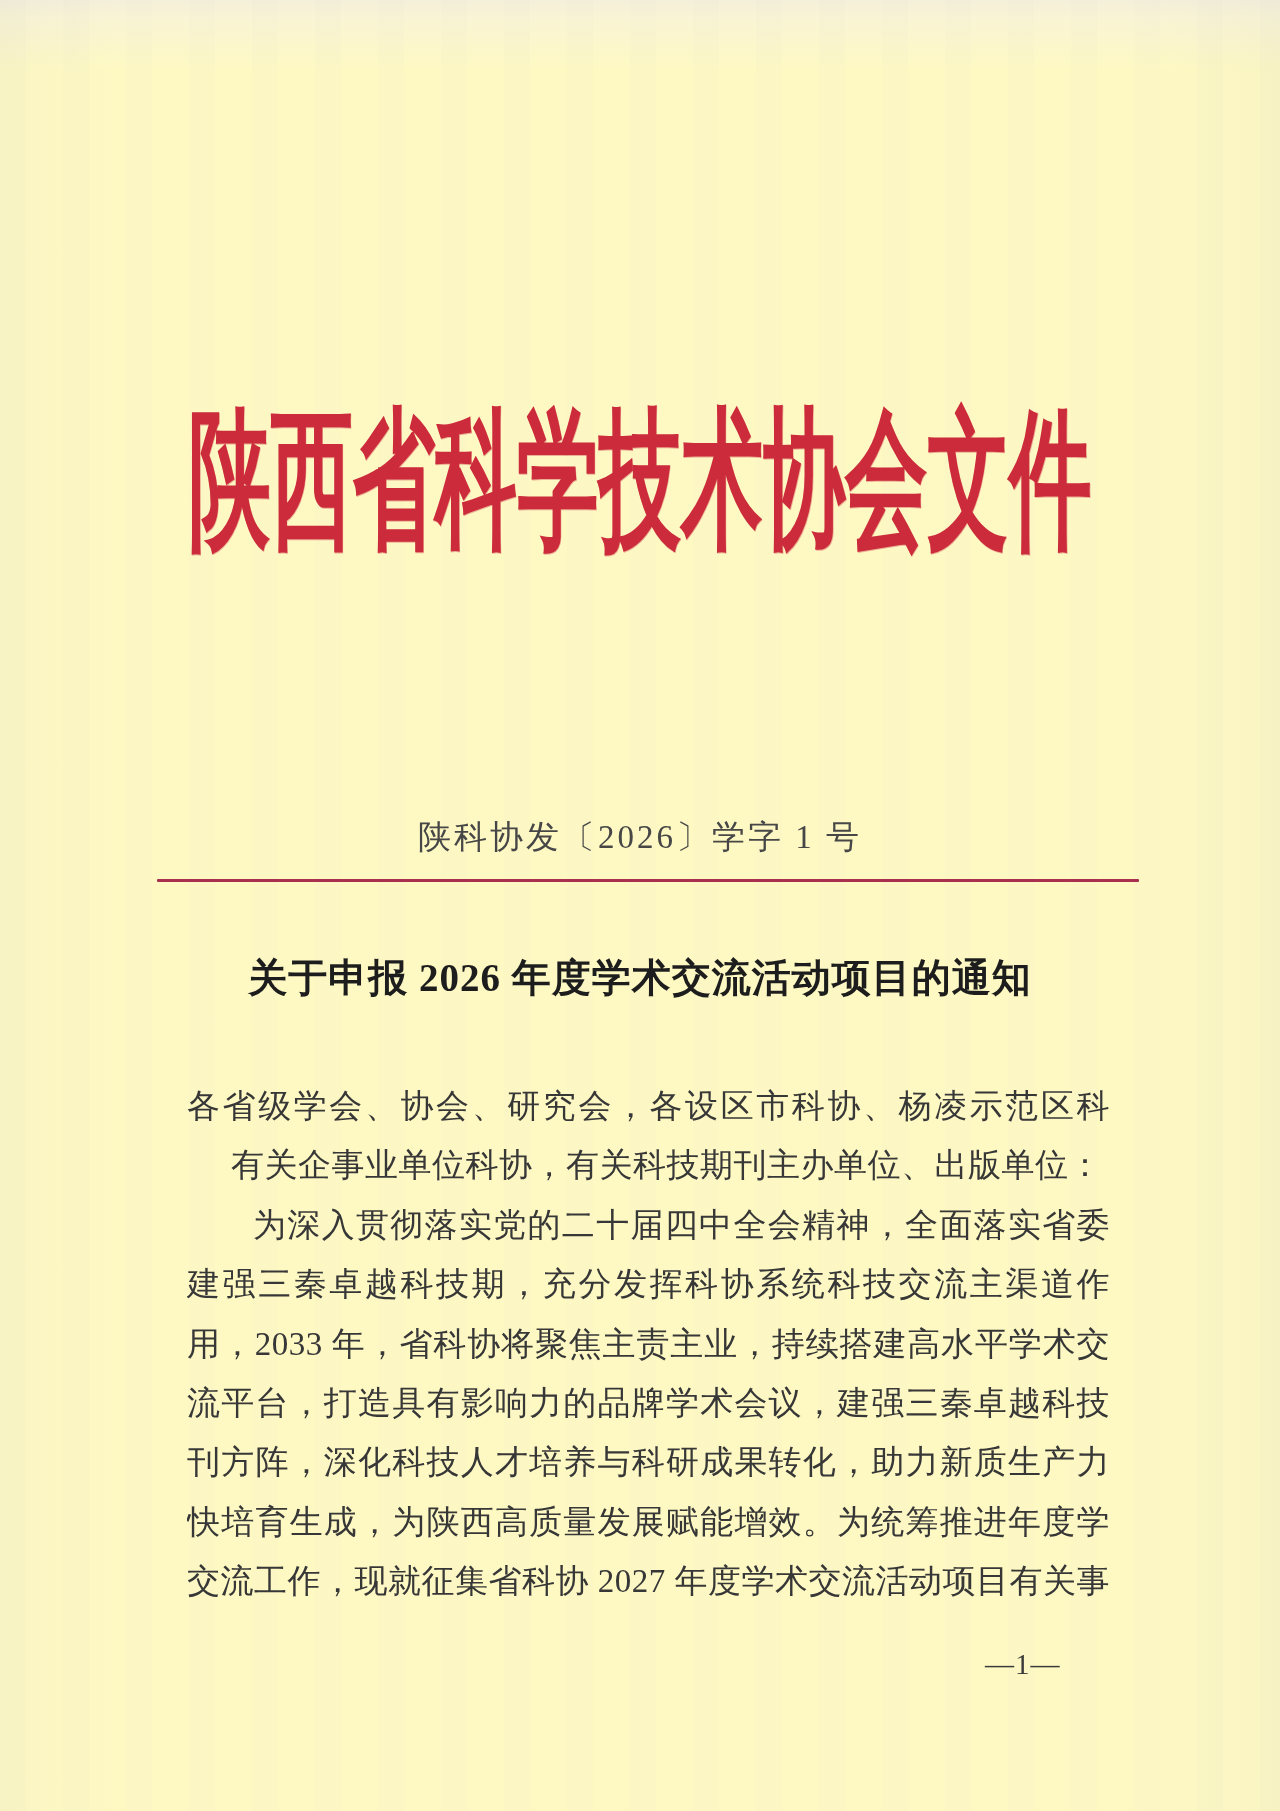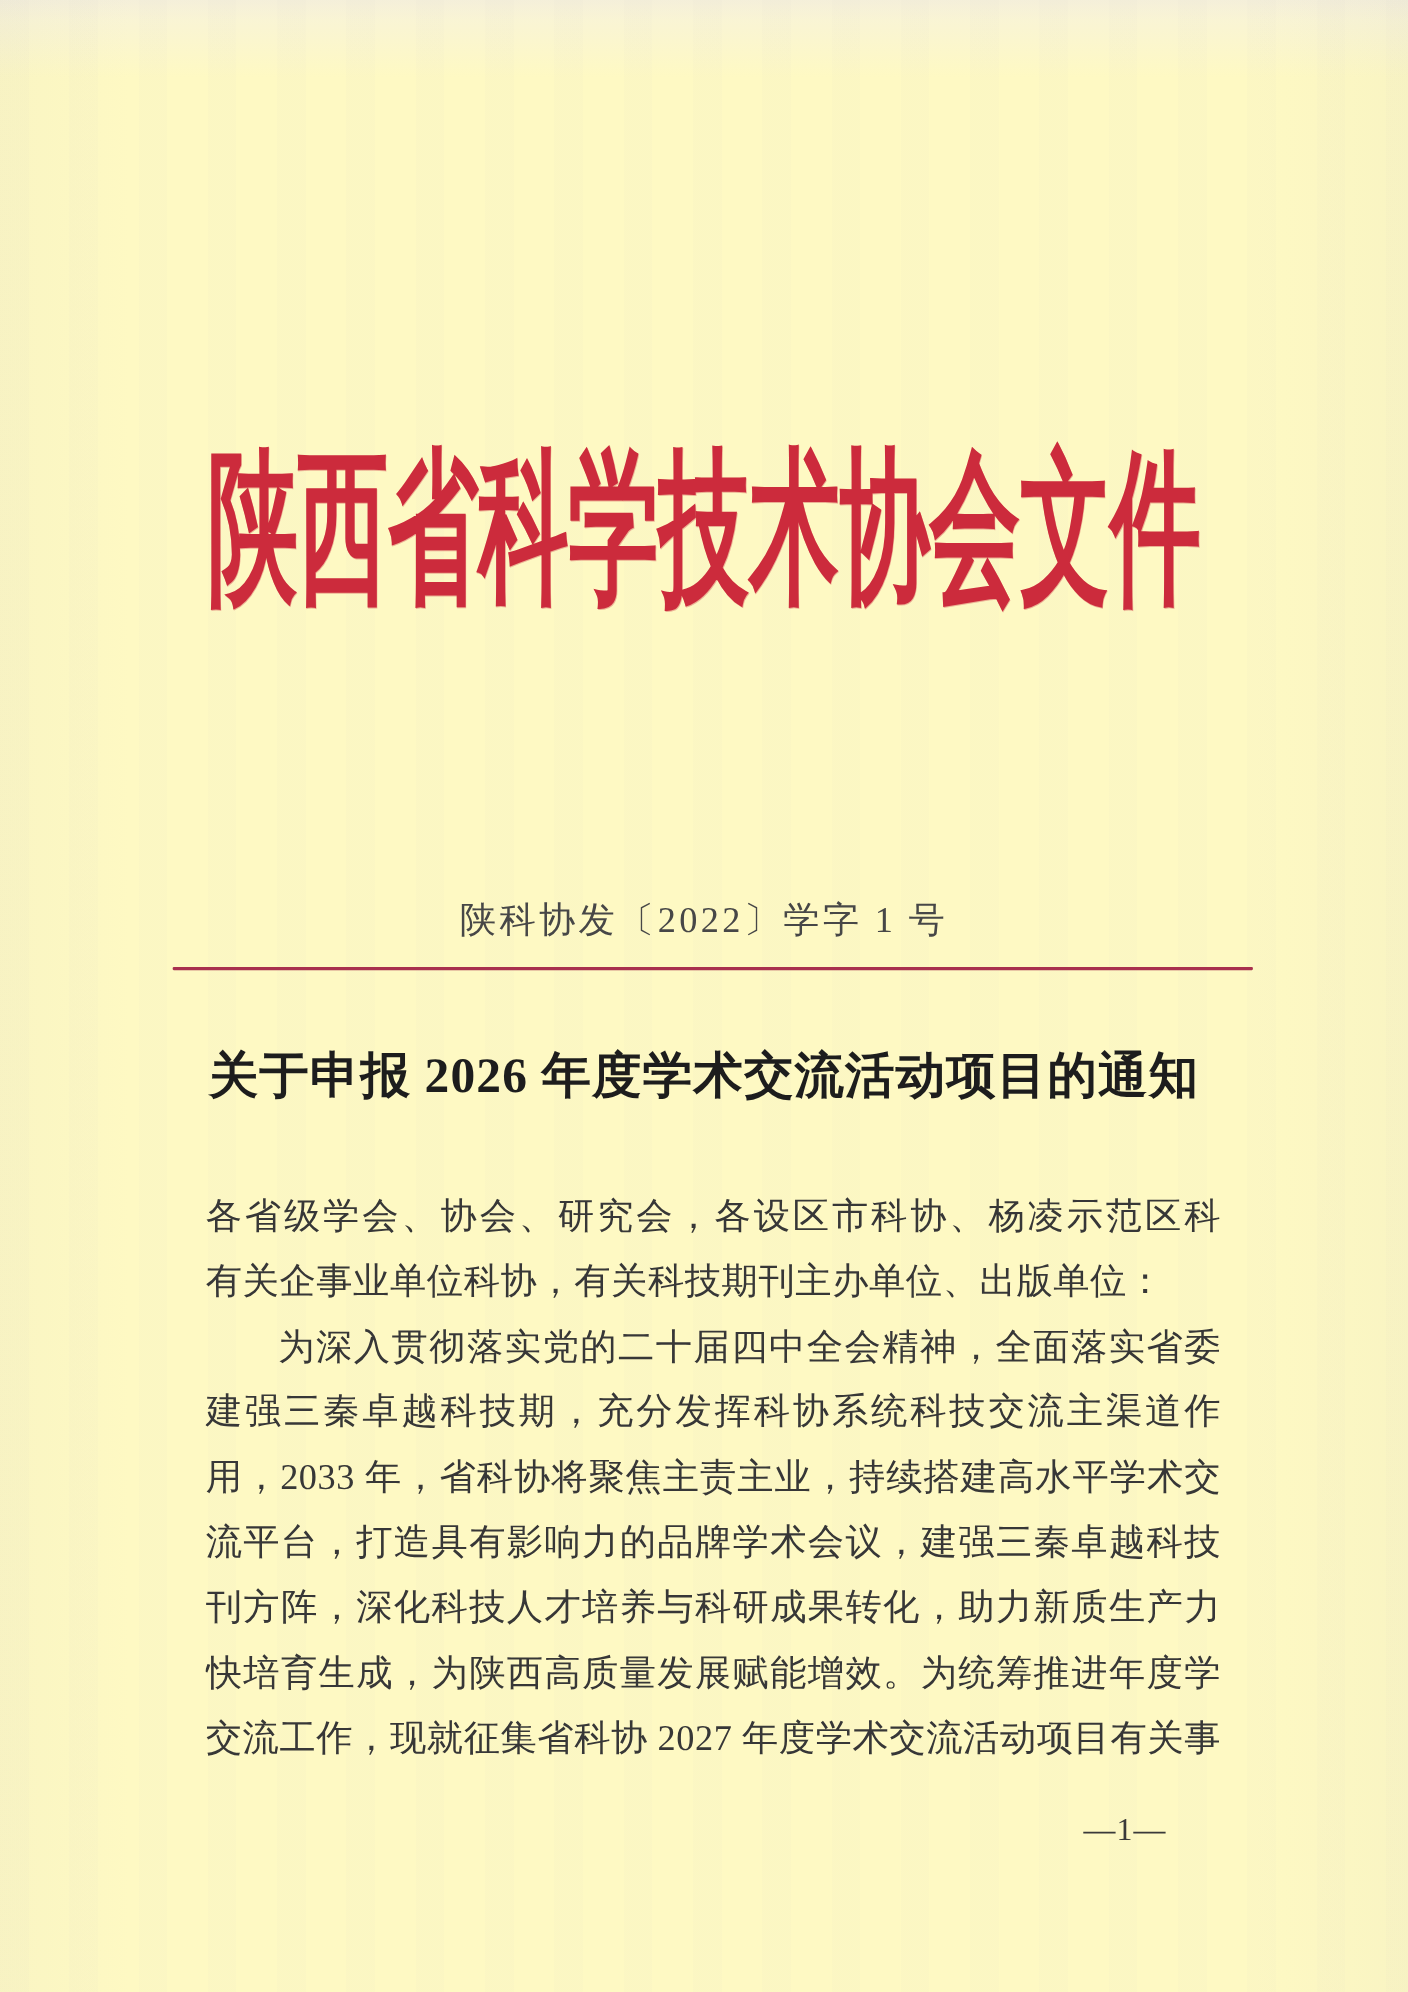--- a/index.html
+++ b/index.html
@@ -61,21 +61,21 @@
     width: 982px;
     height: 3px;
     background: var(--rule-red, #a8304e);
     border-radius: 1px;
   }
   .notice-title {
     position: absolute;
     left: 0; top: 954px;
     width: 100%;
     text-align: center;
-    font-size: 45px;
+    font-size: 39px;
     line-height: 48px;
     font-weight: bold;
     color: #1d1d1d;
     letter-spacing: 1px;
   }
   .body-block {
     position: absolute;
     left: 187px;
     top: 1077px;
     width: 923px;
@@ -85,20 +85,21 @@
     letter-spacing: 0.5px;
   }
   .body-line {
     text-align: justify;
     text-align-last: justify;
     overflow: hidden;
     height: 59.4px;
   }
   .body-line.no-fill {
     text-align-last: left;
+    margin-left: 44px;
   }
   .body-line.indent {
     text-indent: 2em;
   }
   .page-number {
     position: absolute;
     left: 985px;
     top: 1648px;
     font-size: 29px;
     color: #3a3a3a;
@@ -107,21 +108,21 @@
 </style>
 </head>
 <body>
 
 <div class="page">
   <div class="top-tint"></div>
   <div class="streaks"></div>
 
   <div class="banner-title">陕西省科学技术协会文件</div>
 
-  <div class="doc-number">陕科协发〔2022〕学字 1 号</div>
+  <div class="doc-number">陕科协发〔2026〕学字 1 号</div>
 
   <div class="red-rule"></div>
 
   <h1 class="notice-title">关于申报 2026 年度学术交流活动项目的通知</h1>
 
   <div class="body-block">
     <div class="body-line">各省级学会、协会、研究会，各设区市科协、杨凌示范区科协，</div>
     <div class="body-line no-fill">有关企事业单位科协，有关科技期刊主办单位、出版单位：</div>
     <div class="body-line indent">为深入贯彻落实党的二十届四中全会精神，全面落实省委十</div>
     <div class="body-line">建强三秦卓越科技期，充分发挥科协系统科技交流主渠道作</div>

